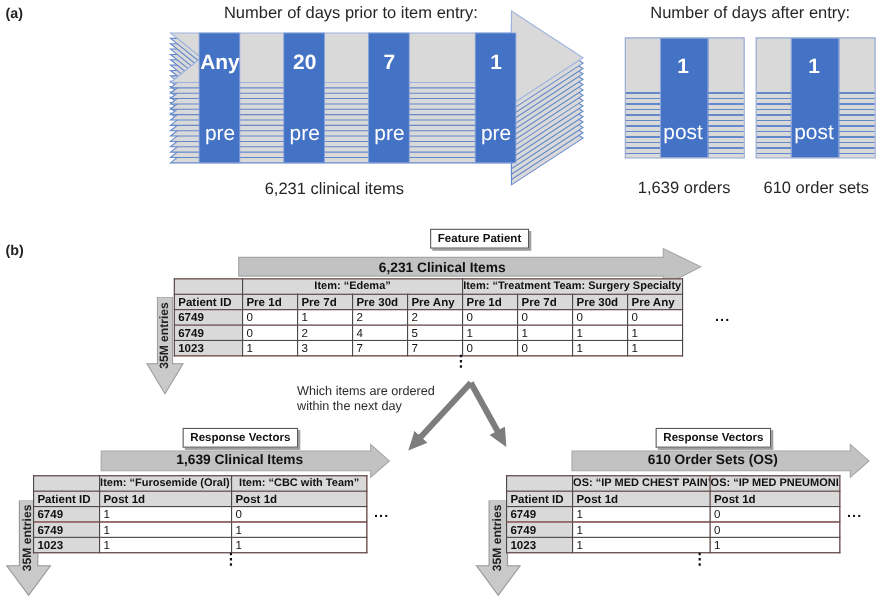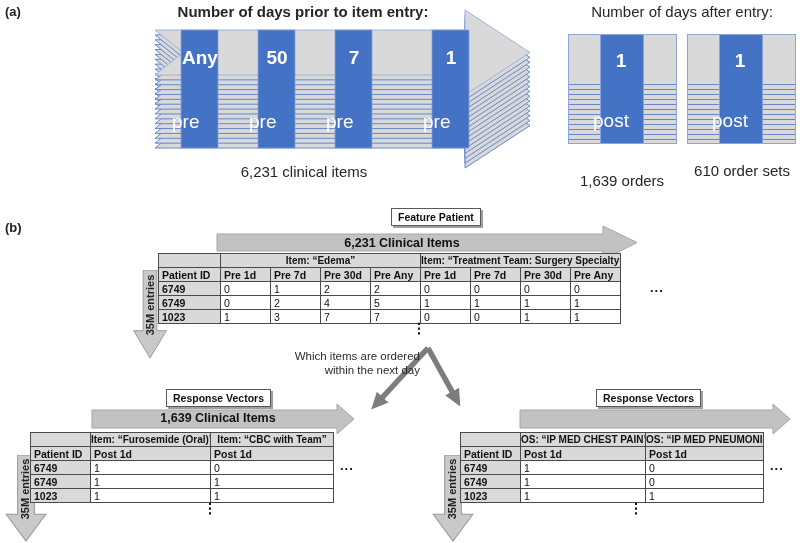--- a/index.html
+++ b/index.html
@@ -8,43 +8,43 @@
   .abs{position:absolute;}
   .t15{font-size:15px;color:#262626;}
   .ctr{text-align:center;}
   .panel-label{font-size:13px;font-weight:bold;color:#222;}
   
   .pa-box{position:absolute;width:107px;height:108px;background:#D9D9D9;border:1px solid #8ea6d6;}
   .pa-box .stripes{position:absolute;left:0;right:0;top:45px;bottom:0;
       background:repeating-linear-gradient(180deg,#d9d9d9 0px,#d9d9d9 4px,#6488cc 4px,#6488cc 5px);}
   .pa-box .bbar{position:absolute;top:0;bottom:0;width:42px;background:#4472C4;border-left:1px solid #88a2da;border-right:1px solid #88a2da;}
   .bar-num{position:absolute;width:50px;text-align:center;color:#fff;font-weight:bold;font-size:19px;line-height:23px;}
-  .bar-word{position:absolute;width:56px;color:#fff;font-size:19px;line-height:23px;}
+  .bar-word{position:absolute;width:56px;text-align:center;color:#fff;font-size:19px;line-height:23px;}
   
   .tbl{border-collapse:collapse;table-layout:fixed;font-size:10.5px;color:#111;background:#fca5a5;border:1.5px solid #3a3a3a;}
   .tbl td{border:1px solid #4a4a4a;padding:0 0 0 3px;height:13px;line-height:12px;
           white-space:nowrap;overflow:hidden;background:#fff;font-weight:normal;}
   .tbl td.hd{background:#D9D9D9;font-weight:bold;}
   .tbl td.grp{background:#D9D9D9;font-weight:bold;text-align:center;padding:0;font-size:10px;}
   .tagbox{position:absolute;background:#fff;border:1px solid #595959;box-shadow:2px 2px 0 #9f9f9f;
           font-weight:bold;font-size:10.5px;line-height:12px;padding:2px 6px;color:#111;white-space:nowrap;}
   .banner-text{position:absolute;font-weight:bold;font-size:12.5px;color:#111;text-align:center;white-space:nowrap;}
-  .q{position:absolute;font-size:11.5px;color:#2b2b2b;text-align:right;line-height:1.2;}
+  .q{position:absolute;font-size:11.5px;color:#2b2b2b;text-align:left;line-height:1.2;}
   .rot{position:absolute;font-weight:bold;font-size:11px;color:#222;text-align:center;
        transform:rotate(-90deg);transform-origin:center;white-space:nowrap;width:80px;}
   .hell{position:absolute;font-weight:bold;font-size:13px;color:#111;letter-spacing:1px;}
   .vell{position:absolute;font-weight:bold;font-size:14px;color:#111;}
 </style>
 </head>
 <body>
 
 <div class="canvas">
 
   <div class="abs panel-label" style="left:5px;top:4px;">(a)</div>
-  <div class="abs t15 ctr" style="left:153px;top:3px;width:300px;font-weight:bold;">Number of days prior to item entry:</div>
+  <div class="abs t15 ctr" style="left:169px;top:3px;width:300px;">Number of days prior to item entry:</div>
   <div class="abs t15 ctr" style="left:532px;top:3px;width:300px;">Number of days after entry:</div>
 
   <svg class="abs" style="left:130px;top:5px;" width="420" height="170" viewBox="0 0 420 170">
     <defs>
       <polygon id="arrsh" points="25,25 335,25 335,5 400,47.5 335,90 335,70 25,70 53,47.5"></polygon>
     </defs>
     <use href="#arrsh" y="73.05" fill="#D9D9D9" stroke="#6488cc" stroke-width="1"></use>
     <use href="#arrsh" y="68.18" fill="#D9D9D9" stroke="#6488cc" stroke-width="1"></use>
     <use href="#arrsh" y="63.31" fill="#D9D9D9" stroke="#6488cc" stroke-width="1"></use>
     <use href="#arrsh" y="58.44" fill="#D9D9D9" stroke="#6488cc" stroke-width="1"></use>
@@ -60,21 +60,21 @@
     <use href="#arrsh" y="9.74" fill="#D9D9D9" stroke="#6488cc" stroke-width="1"></use>
     <use href="#arrsh" y="4.87" fill="#D9D9D9" stroke="#6488cc" stroke-width="1"></use>
     <use href="#arrsh" y="0" fill="#D9D9D9" stroke="#9db2de" stroke-width="1"></use>
     <rect x="51" y="25" width="37" height="118" fill="#4472C4" stroke="#88a2da" stroke-width="0.75"></rect>
     <rect x="128" y="25" width="37" height="118" fill="#4472C4" stroke="#88a2da" stroke-width="0.75"></rect>
     <rect x="205" y="25" width="37" height="118" fill="#4472C4" stroke="#88a2da" stroke-width="0.75"></rect>
     <rect x="302" y="25" width="37" height="118" fill="#4472C4" stroke="#88a2da" stroke-width="0.75"></rect>
   </svg>
 
   <div class="bar-num" style="left:175px;top:46px;">Any</div>
-  <div class="bar-num" style="left:252px;top:46px;">50</div>
+  <div class="bar-num" style="left:252px;top:46px;">20</div>
   <div class="bar-num" style="left:329px;top:46px;">7</div>
   <div class="bar-num" style="left:426px;top:46px;">1</div>
   <div class="bar-word" style="left:172px;top:110px;">pre</div>
   <div class="bar-word" style="left:249px;top:110px;">pre</div>
   <div class="bar-word" style="left:326px;top:110px;">pre</div>
   <div class="bar-word" style="left:423px;top:110px;">pre</div>
 
   <div class="abs t15 ctr" style="left:204px;top:163px;width:200px;">6,231 clinical items</div>
 
   <div class="pa-box" style="left:568px;top:34px;">
@@ -84,21 +84,21 @@
   <div class="bar-num" style="left:596px;top:49px;">1</div>
   <div class="bar-word" style="left:593px;top:109px;">post</div>
 
   <div class="pa-box" style="left:687px;top:34px;">
     <div class="stripes"></div>
     <div class="bbar" style="left:31px;"></div>
   </div>
   <div class="bar-num" style="left:715px;top:49px;">1</div>
   <div class="bar-word" style="left:712px;top:109px;">post</div>
 
-  <div class="abs t15 ctr" style="left:542px;top:172px;width:160px;">1,639 orders</div>
+  <div class="abs t15 ctr" style="left:542px;top:162px;width:160px;">1,639 orders</div>
   <div class="abs t15 ctr" style="left:662px;top:162px;width:160px;">610 order sets</div>
 
   <div class="abs panel-label" style="left:5px;top:220px;">(b)</div>
 
   <div class="tagbox" style="left:391px;top:208px;">Feature Patient</div>
 
   <svg class="abs" style="left:215px;top:224px;" width="424" height="38" viewBox="0 0 424 38" preserveAspectRatio="none">
     <polygon points="2,10 388,10 388,2 422,18.5 388,36 388,27 2,27" fill="#C2C2C2" stroke="#A6A6A6" stroke-width="1"></polygon>
   </svg>
   <div class="banner-text" style="left:302px;top:236px;width:200px;">6,231 Clinical Items</div>
@@ -231,20 +231,21 @@
     </tr>
   </tbody>
     </table>
   <div class="hell" style="left:340px;top:458px;">...</div>
   <div class="vell" style="left:203px;top:500px;">⋮</div>
 
   <div class="tagbox" style="left:596px;top:389px;">Response Vectors</div>
   <svg class="abs" style="left:518px;top:402px;" width="275" height="34" viewBox="0 0 275 34" preserveAspectRatio="none">
     <polygon points="2,8 255,8 255,2 272,17 255,32 255,26 2,26" fill="#C2C2C2" stroke="#A6A6A6" stroke-width="1"></polygon>
   </svg>
+  <div class="banner-text" style="left:558px;top:411px;width:180px;">610 Order Sets (OS)</div>
 
   <svg class="abs" style="left:430px;top:455px;" width="46" height="88" viewBox="0 0 44 92" preserveAspectRatio="none">
     <polygon points="14,0 30,0 30,62 41,62 22,90 3,62 14,62" fill="#C9C9C9" stroke="#989898" stroke-width="1"></polygon>
   </svg>
   <div class="rot" style="left:412px;top:483px;">35M entries</div>
 
   <table class="tbl abs" style="left:460px;top:432px;width:303px;">
     <colgroup>
         <col style="width:60px">
         <col style="width:125px">

